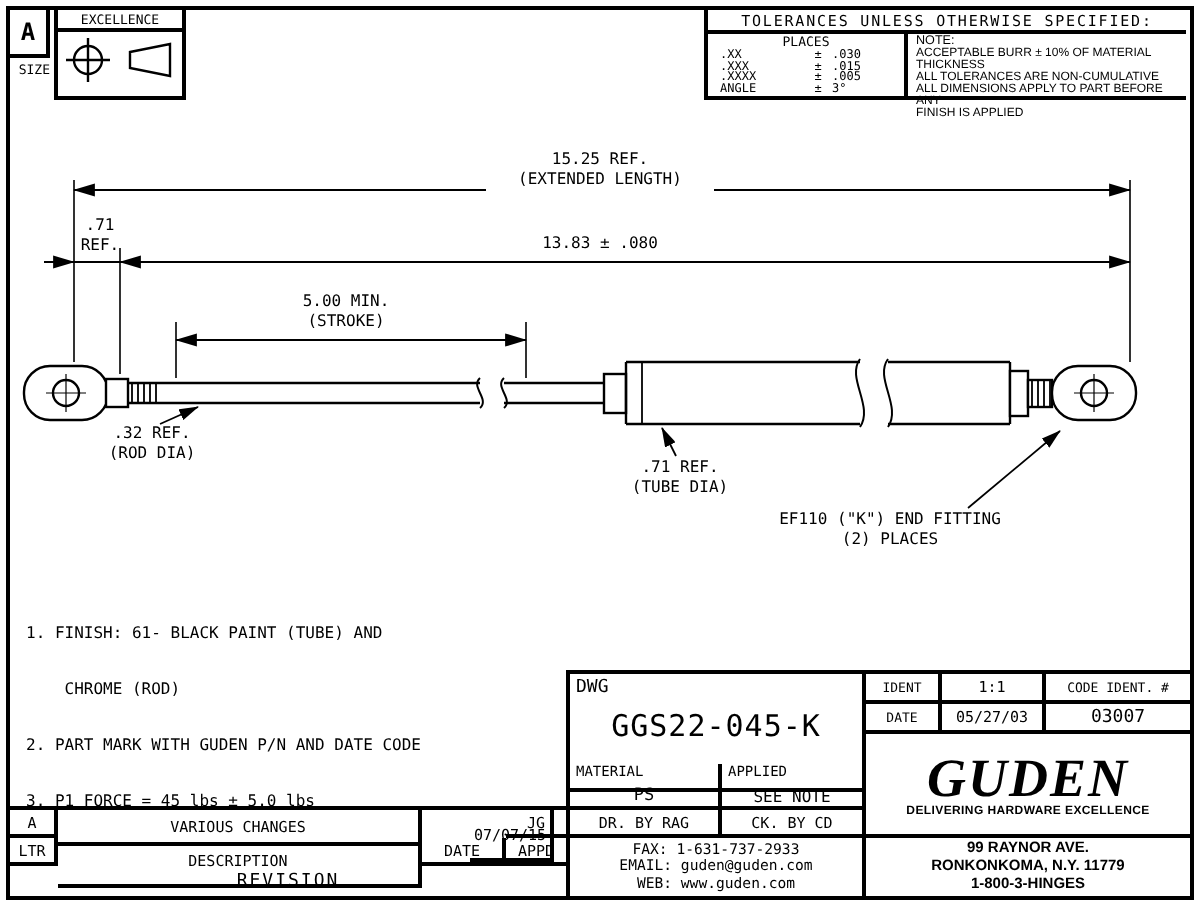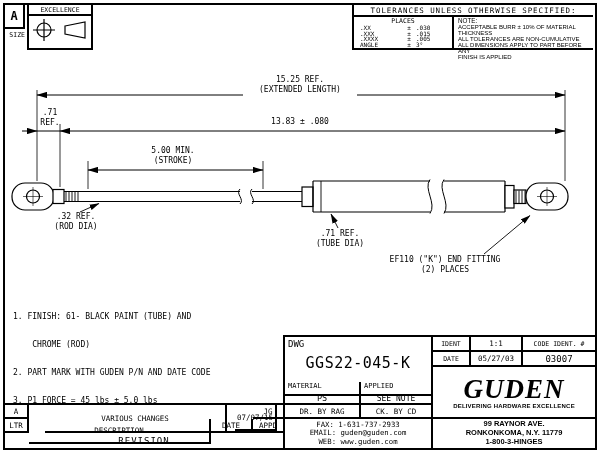--- a/index.html
+++ b/index.html
@@ -211,21 +211,21 @@
       <div class="stack" style="font-size:7.5px;font-weight:bold;line-height:8.8px;">
         <div>99 RAYNOR AVE.</div>
         <div>RONKONKOMA, N.Y. 11779</div>
         <div>1-800-3-HINGES</div>
       </div>
     </div>
   </div>
 
   <div class="abs z2" style="left:5px;top:403px;width:278px;height:45px;border-top:2px solid #000;">
     <div class="cell br bb small" style="left:0;top:0;width:24px;height:14px;">A</div>
-    <div class="cell br bb small" style="left:24px;top:0;width:182px;height:28px;margin-left:16px;">VARIOUS CHANGES</div>
+    <div class="cell br bb small" style="left:24px;top:0;width:182px;height:18px;">VARIOUS CHANGES</div>
     <div class="cell br bb small" style="left:206px;top:0;width:42px;height:26px;margin-left:24px;">07/07/15</div>
     <div class="cell bb small" style="left:248px;top:0;width:30px;height:14px;">JG</div>
     <div class="cell br bb small" style="left:0;top:14px;width:24px;height:14px;">LTR</div>
     <div class="cell br bb small" style="left:24px;top:14px;width:182px;height:25px;">DESCRIPTION</div>
     <div class="cell br bb small" style="left:206px;top:14px;width:42px;height:14px;">DATE</div>
     <div class="cell bb small" style="left:248px;top:14px;width:30px;height:14px;">APPD</div>
     <div class="cell" style="left:0;top:28px;width:278px;height:15px;font-size:9px;letter-spacing:1px;">REVISION</div>
   </div>
 </div>
 

